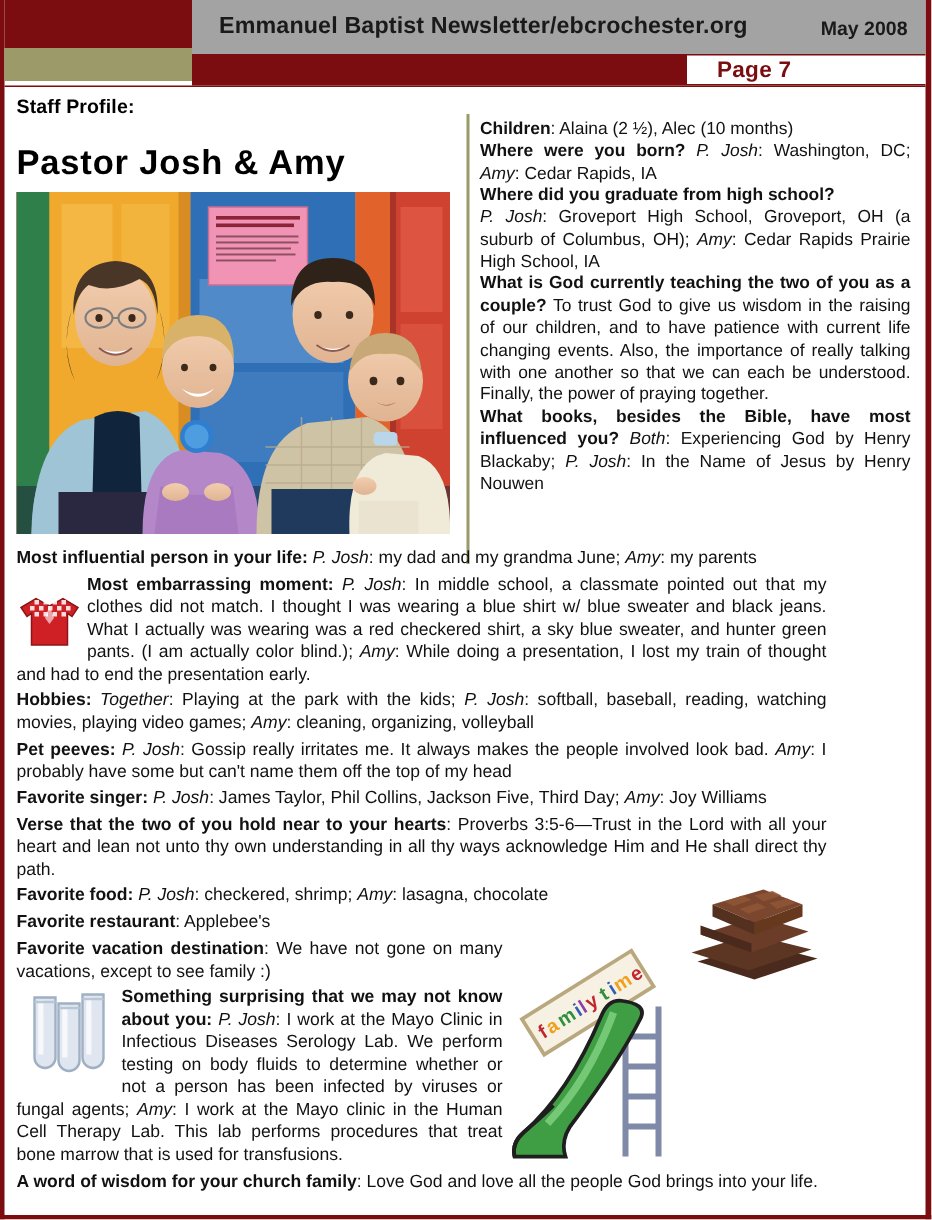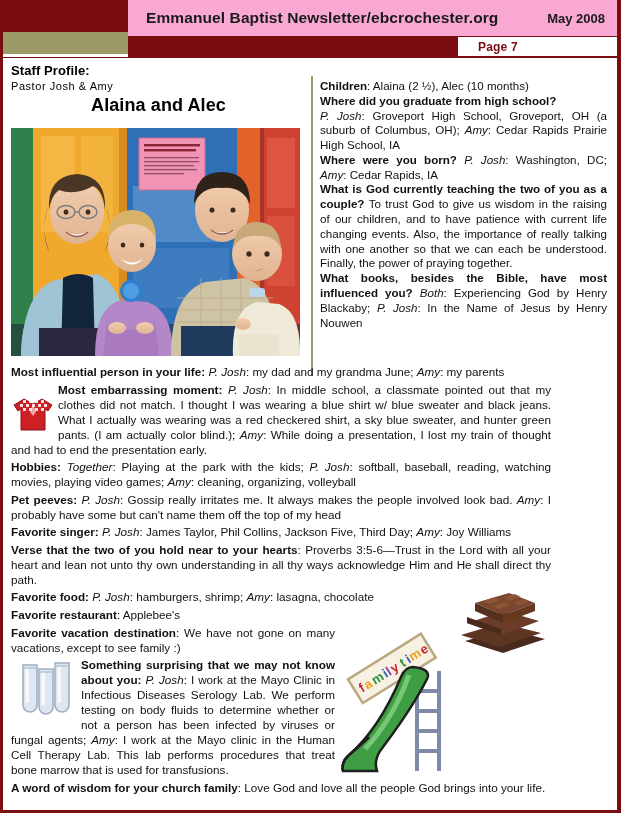--- a/index.html
+++ b/index.html
@@ -24,21 +24,21 @@
   }
 
   
   .hdr-wrap { position:absolute; left:0; top:0; width:614px; height:58px; }
   .hdr-maroon-left {
     position:absolute; left:0; top:0; width:125px; height:32px;
     background:#7b0d10;
   }
   .hdr-olive-bar {
     position:absolute; left:125px; top:0; right:0; height:36px;
-    background:#f9a8d4;
+    background:#a3a3a3;
     display:flex; align-items:center; justify-content:space-between;
     padding:0 12px 0 18px;
   }
   .hdr-title {
     font-size:15.5px; font-weight:bold; color:#1a1a1a; letter-spacing:.1px;
     white-space:nowrap;
   }
   .hdr-date {
     font-size:13px; font-weight:bold; color:#1a1a1a; white-space:nowrap;
   }
@@ -51,39 +51,39 @@
     background:#7b0d10;
   }
   .hdr-page-box {
     position:absolute; left:455px; top:36px; right:0; height:21px;
     background:#ffffff;
     border-top:1px solid #7b0d10;
     border-bottom:1px solid #7b0d10;
     display:flex; align-items:center;
   }
   .hdr-page-num {
-    font-size:12px; font-weight:bold; color:#7b0d10;
+    font-size:15px; font-weight:bold; color:#7b0d10;
     padding-left:20px; letter-spacing:.2px;
   }
   .hdr-underline {
     position:absolute; left:0; top:57px; width:614px; height:1px;
     background:#7b0d10;
   }
 
   
   .top-area { position:absolute; left:0; top:58px; width:614px; height:305px; }
 
   .staff-left { position:absolute; left:8px; top:6px; width:295px; }
   .staff-line1 {
     font-size:13px; font-weight:bold; color:#000; letter-spacing:.1px;
     line-height:1.15;
   }
   .staff-line2 {
-    font-size:11px; font-weight:normal; color:#000; letter-spacing:.55px;
-    line-height:1.2; margin-top:1px;
+    font-size:23px; font-weight:bold; color:#000; letter-spacing:.55px;
+    line-height:1.2; margin-top:16px;
   }
   .staff-line3 {
     font-size:18px; font-weight:bold; color:#000; letter-spacing:.1px;
     line-height:1.2; margin-top:2px;text-align:center;
   }
 
   
   .photo {
     position:absolute; left:8px; top:70px;
     width:289px; height:228px;
@@ -261,23 +261,23 @@
           <rect x="238" y="160" width="16" height="9" rx="3" fill="#b9d6ea"></rect>
           <ellipse cx="232" cy="196" rx="8" ry="6" fill="url(#skin)"></ellipse>
           <rect x="228" y="206" width="40" height="22" fill="#e9e3d0"></rect>
         </g>
       </svg>
     </div>
 
     <div class="qa-col">
       <p><span class="q">Children</span><span><span>: </span><span>Alaina (2 ½), Alec (10 months)</span></span></p>
 
+      <p><span class="q">Where were you born?</span><span> </span><span class="who">P. Josh</span><span>: Washington, DC;  </span><span class="who">Amy</span><span>: Cedar Rapids, IA</span></p>
+
       <p><span class="q">Where did you graduate from high school?</span><br><span class="who">P. Josh</span><span>: Groveport High School, Groveport, OH (a suburb of Columbus, OH);  </span><span class="who">Amy</span><span>: Cedar Rapids Prairie High School, IA</span></p>
-
-      <p><span class="q">Where were you born?</span><span> </span><span class="who">P. Josh</span><span>: Washington, DC;  </span><span class="who">Amy</span><span>: Cedar Rapids, IA</span></p>
 
       <p><span class="q">What is God currently teaching the two of you as a couple?</span><span> </span><span>To  trust God to give us wisdom in the raising of our children, and to have patience with current life changing events.   Also, the importance of really talking with one another so that we can each be understood.   Finally, the power of praying together.</span></p>
 
       <p><span class="q">What books, besides the Bible, have most influenced you?</span><span> </span><span class="who">Both</span><span>: Experiencing God by Henry Blackaby;   </span><span class="who">P. Josh</span><span>: In the Name of Jesus by Henry Nouwen</span></p>
     </div>
   </div>
 
   <div class="body-area">
 
     <p>
@@ -345,21 +345,21 @@
             <path d="M48 8 L60 5 L66 8 L54 12 Z"></path>
             <path d="M38 17 L50 13 L56 16 L44 20 Z"></path>
             <path d="M58 13 L70 10 L75 13 L63 17 Z"></path>
           </g>
         </g>
       </svg>
     </span>
 
     <p>
       <span class="b">Favorite food:</span>
-      <span class="i">P. Josh</span><span>: hamburgers, shrimp;  </span><span class="i">Amy</span><span>: lasagna, chocolate</span>
+      <span class="i">P. Josh</span><span>: checkered, shrimp;  </span><span class="i">Amy</span><span>: lasagna, chocolate</span>
     </p>
 
     <p>
       <span class="b">Favorite restaurant</span><span>: Applebee's</span>
     </p>
 
     <span class="wrap-slide">
       <svg class="ca" viewBox="0 0 110 150" xmlns="http://www.w3.org/2000/svg">
 
         <g transform="rotate(-32 52 44)">

